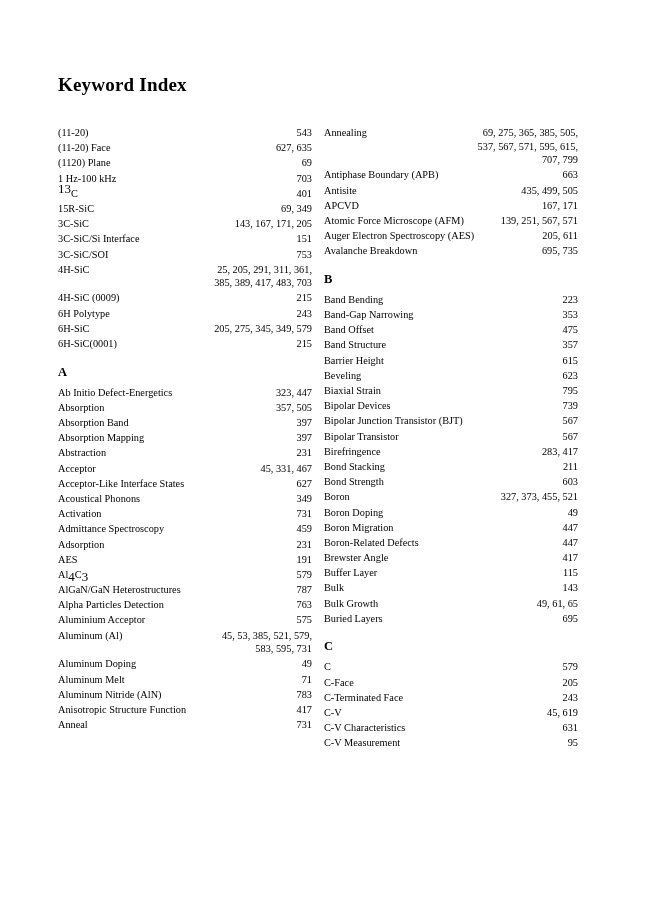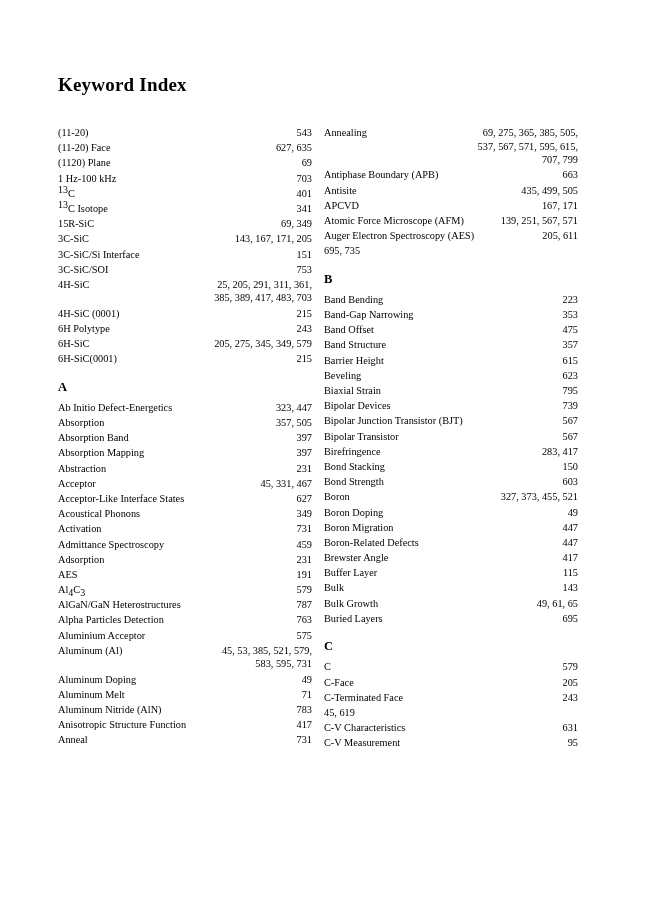--- a/index.html
+++ b/index.html
@@ -66,21 +66,21 @@
     max-width: 86px;
   }
   .letter-head {
     font-family: "Liberation Serif", serif;
     font-weight: bold;
     font-size: 12.5px;
     margin-top: 14px;
     margin-bottom: 6px;
   }
   sub, sup {
-    font-size: 10px;
+    font-size: 13px;
     line-height: 0;
   }
 </style>
 </head>
 <body>
 
 <div class="page">
   <div class="title">Keyword Index</div>
   <div class="columns">
     <div class="column" id="col-0">
@@ -98,45 +98,41 @@
         </div>
         <div class="entry narrow">
           <span class="term">1 Hz-100 kHz</span>
           <span class="pages">703</span>
         </div>
         <div class="entry narrow">
           <span class="term"><sup>13</sup>C</span>
           <span class="pages">401</span>
         </div>
         <div class="entry narrow">
-          <span class="term"><sup>13</sup>C Isotope</span>
-          <span class="pages">341</span>
-        </div>
-        <div class="entry narrow">
           <span class="term">15R-SiC</span>
           <span class="pages">69, 349</span>
         </div>
         <div class="entry">
           <span class="term">3C-SiC</span>
           <span class="pages">143, 167, 171, 205</span>
         </div>
         <div class="entry narrow">
           <span class="term">3C-SiC/Si Interface</span>
           <span class="pages">151</span>
         </div>
         <div class="entry narrow">
           <span class="term">3C-SiC/SOI</span>
           <span class="pages">753</span>
         </div>
         <div class="entry">
           <span class="term">4H-SiC</span>
           <span class="pages">25, 205, 291, 311, 361, 385, 389, 417, 483, 703</span>
         </div>
         <div class="entry narrow">
-          <span class="term">4H-SiC (0001)</span>
+          <span class="term">4H-SiC (0009)</span>
           <span class="pages">215</span>
         </div>
         <div class="entry narrow">
           <span class="term">6H Polytype</span>
           <span class="pages">243</span>
         </div>
         <div class="entry">
           <span class="term">6H-SiC</span>
           <span class="pages">205, 275, 345, 349, 579</span>
         </div>
@@ -253,20 +249,21 @@
         </div>
         <div class="entry">
           <span class="term">Atomic Force Microscope (AFM)</span>
           <span class="pages">139, 251, 567, 571</span>
         </div>
         <div class="entry narrow">
           <span class="term">Auger Electron Spectroscopy (AES)</span>
           <span class="pages">205, 611</span>
         </div>
         <div class="entry narrow">
+          <span class="term">Avalanche Breakdown</span>
           <span class="pages">695, 735</span>
         </div>
         <div class="letter-head">B</div>
         <div class="entry narrow">
           <span class="term">Band Bending</span>
           <span class="pages">223</span>
         </div>
         <div class="entry narrow">
           <span class="term">Band-Gap Narrowing</span>
           <span class="pages">353</span>
@@ -302,21 +299,21 @@
         <div class="entry narrow">
           <span class="term">Bipolar Transistor</span>
           <span class="pages">567</span>
         </div>
         <div class="entry narrow">
           <span class="term">Birefringence</span>
           <span class="pages">283, 417</span>
         </div>
         <div class="entry narrow">
           <span class="term">Bond Stacking</span>
-          <span class="pages">150</span>
+          <span class="pages">211</span>
         </div>
         <div class="entry narrow">
           <span class="term">Bond Strength</span>
           <span class="pages">603</span>
         </div>
         <div class="entry">
           <span class="term">Boron</span>
           <span class="pages">327, 373, 455, 521</span>
         </div>
         <div class="entry narrow">
@@ -358,20 +355,21 @@
         </div>
         <div class="entry narrow">
           <span class="term">C-Face</span>
           <span class="pages">205</span>
         </div>
         <div class="entry narrow">
           <span class="term">C-Terminated Face</span>
           <span class="pages">243</span>
         </div>
         <div class="entry narrow">
+          <span class="term">C-V</span>
           <span class="pages">45, 619</span>
         </div>
         <div class="entry narrow">
           <span class="term">C-V Characteristics</span>
           <span class="pages">631</span>
         </div>
         <div class="entry narrow">
           <span class="term">C-V Measurement</span>
           <span class="pages">95</span>
         </div>

